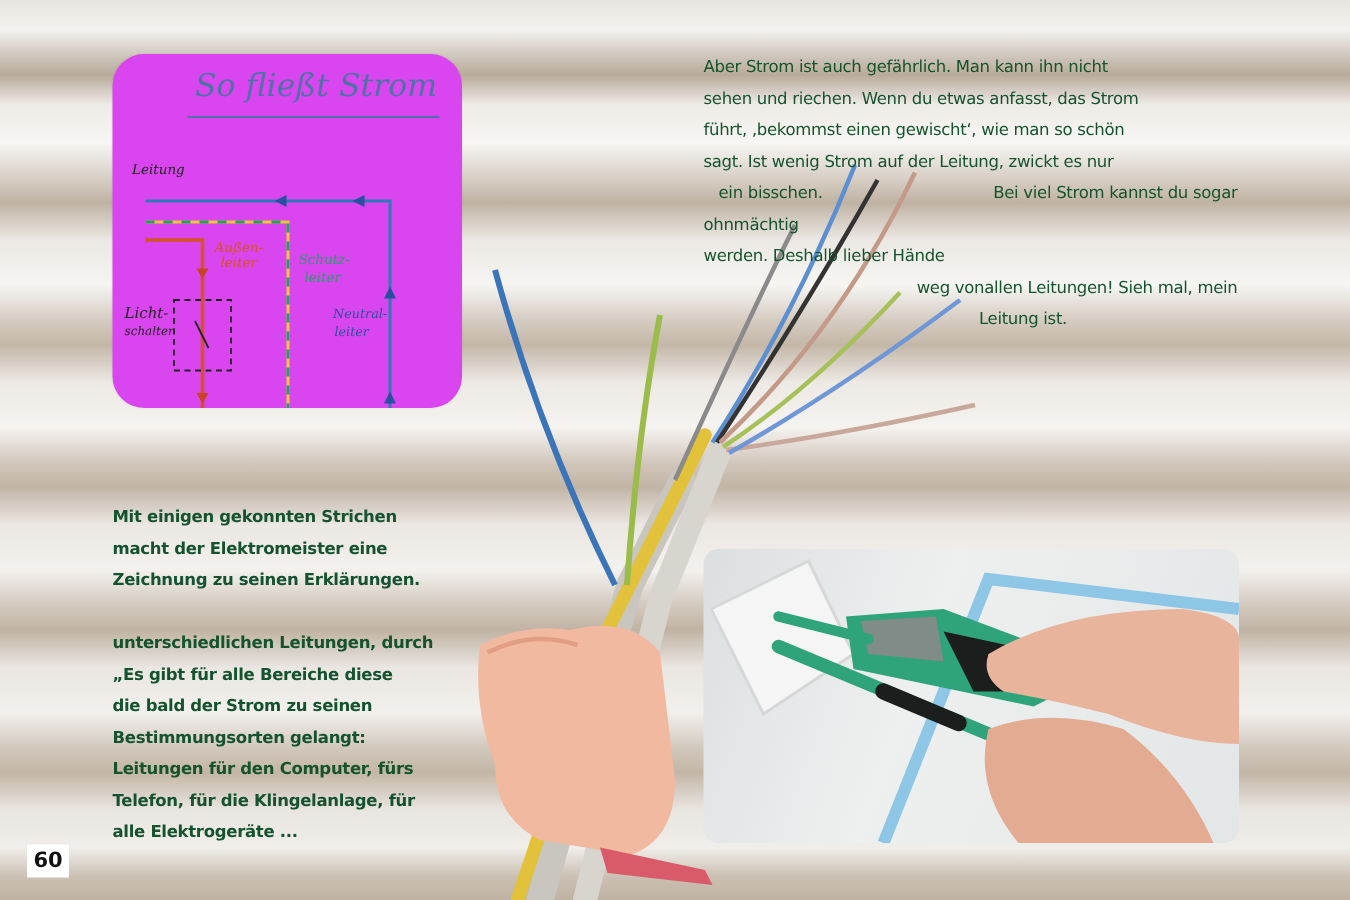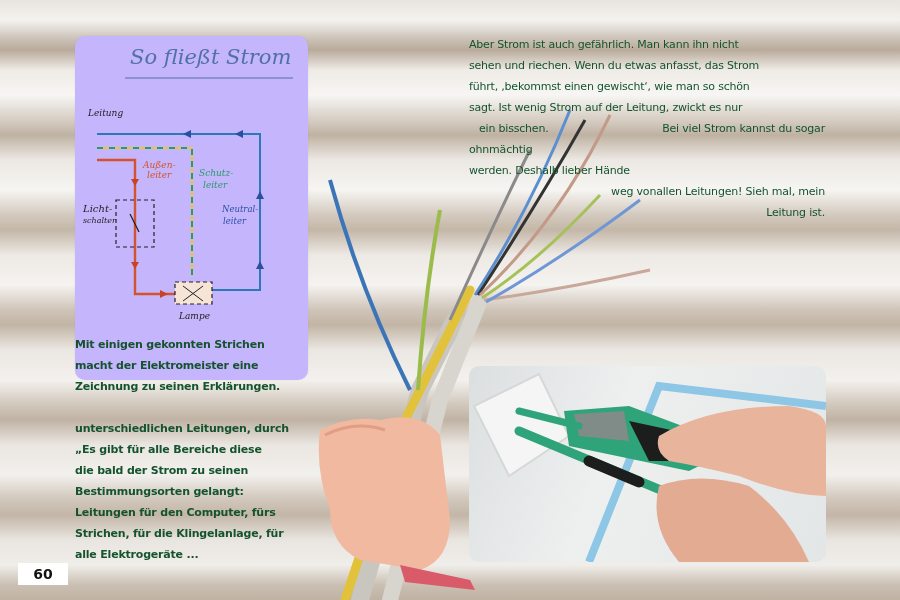--- a/index.html
+++ b/index.html
@@ -16,46 +16,46 @@
         #e8e4df 0px, #f4f2ef 20px, #c9bfb4 40px, #b9ab9c 50px,
         #efebe6 70px, #f7f6f4 95px, #d6cdc3 120px, #bfb2a3 135px,
         #ece8e3 160px, #f6f5f2 190px, #d3c9be 215px, #c4b7a8 230px,
         #ede9e4 255px, #f5f3f0 285px, #cfc4b8 310px, #c2b5a6 325px,
         #ebe7e2 350px, #f3f1ee 380px, #d1c7bb 405px, #c0b3a4 420px,
         #eae6e1 445px, #f2f0ed 475px, #d0c6ba 500px, #c3b6a7 515px,
         #e9e5e0 540px, #f0eeea 565px, #cabfb2 585px, #bfb2a3 600px);
   }
   
   .diagram {
-    position: absolute; left: 75px; top: 36px; width: 233px; height: 344px;
-    background: #c4b5fd; border-radius: 10px; overflow: hidden;
+    position: absolute; left: 75px; top: 36px; width: 233px; height: 236px;
+    background: #d946ef; border-radius: 21px; overflow: hidden;
     box-shadow: 0 0 2px rgba(0,0,0,0.08);
   }
   .diagram svg { position: absolute; inset: 0; }
   .hand {
     font-family: "DejaVu Serif", serif; font-style: italic;
   }
   
   .text {
     position: absolute; color: #14532d; font-size: 11px; line-height: 21px;
     font-family: "DejaVu Sans", sans-serif; letter-spacing: -0.2px;
   }
   .text p { margin: 0; white-space: nowrap; }
   .right-text { left: 469px; top: 34px; width: 356px; }
-  .right-text p.al-c { text-align: right; padding-left: 70px; }
+  .right-text p.al-c { text-align: center; padding-left: 70px; }
   .left-text { left: 75px; top: 334px; width: 240px; font-weight: bold; }
   .left-text .spacer { height: 21px; }
   
   .photo {
     position: absolute; left: 469px; top: 366px; width: 357px; height: 196px;
     border-radius: 10px; overflow: hidden;
     background: linear-gradient(110deg, #dcdfe0 0%, #eef0f0 40%, #e3e6e6 100%);
   }
   .page-num {
-    position: absolute; left: 18px; top: 563px; width: 50px; height: 22px;
+    position: absolute; left: 18px; top: 563px; width: 28px; height: 22px;
     background: #ffffff; color: #111; font-weight: bold; font-size: 14px;
     line-height: 22px; text-align: center;
   }
   
   .wires { position: absolute; left: 300px; top: 90px; width: 360px; height: 510px; }
 </style>
 </head>
 <body>
 
 <div class="bg"></div>
@@ -146,21 +146,21 @@
 <div class="text left-text">
   <p>Mit einigen gekonnten Strichen</p>
   <p>macht der Elektromeister eine</p>
   <p>Zeichnung zu seinen Erklärungen.</p>
   <div class="spacer"></div>
   <p>unterschiedlichen Leitungen, durch</p>
   <p>„Es gibt für alle Bereiche diese</p>
   <p>die bald der Strom zu seinen</p>
   <p>Bestimmungsorten gelangt:</p>
   <p>Leitungen für den Computer, fürs</p>
-  <p>Strichen, für die Klingelanlage, für</p>
+  <p>Telefon, für die Klingelanlage, für</p>
   <p>alle Elektrogeräte ...</p>
 </div>
 
 <div class="photo">
   <svg width="357" height="196" viewBox="0 0 357 196">
 
     <polyline points="120,196 190,20 357,40" fill="none" stroke="#8ec6e6" stroke-width="8"></polyline>
 
     <polygon points="5,40 70,8 100,70 40,110" fill="#f4f5f4" stroke="#d6d8d8" stroke-width="2"></polygon>
 

